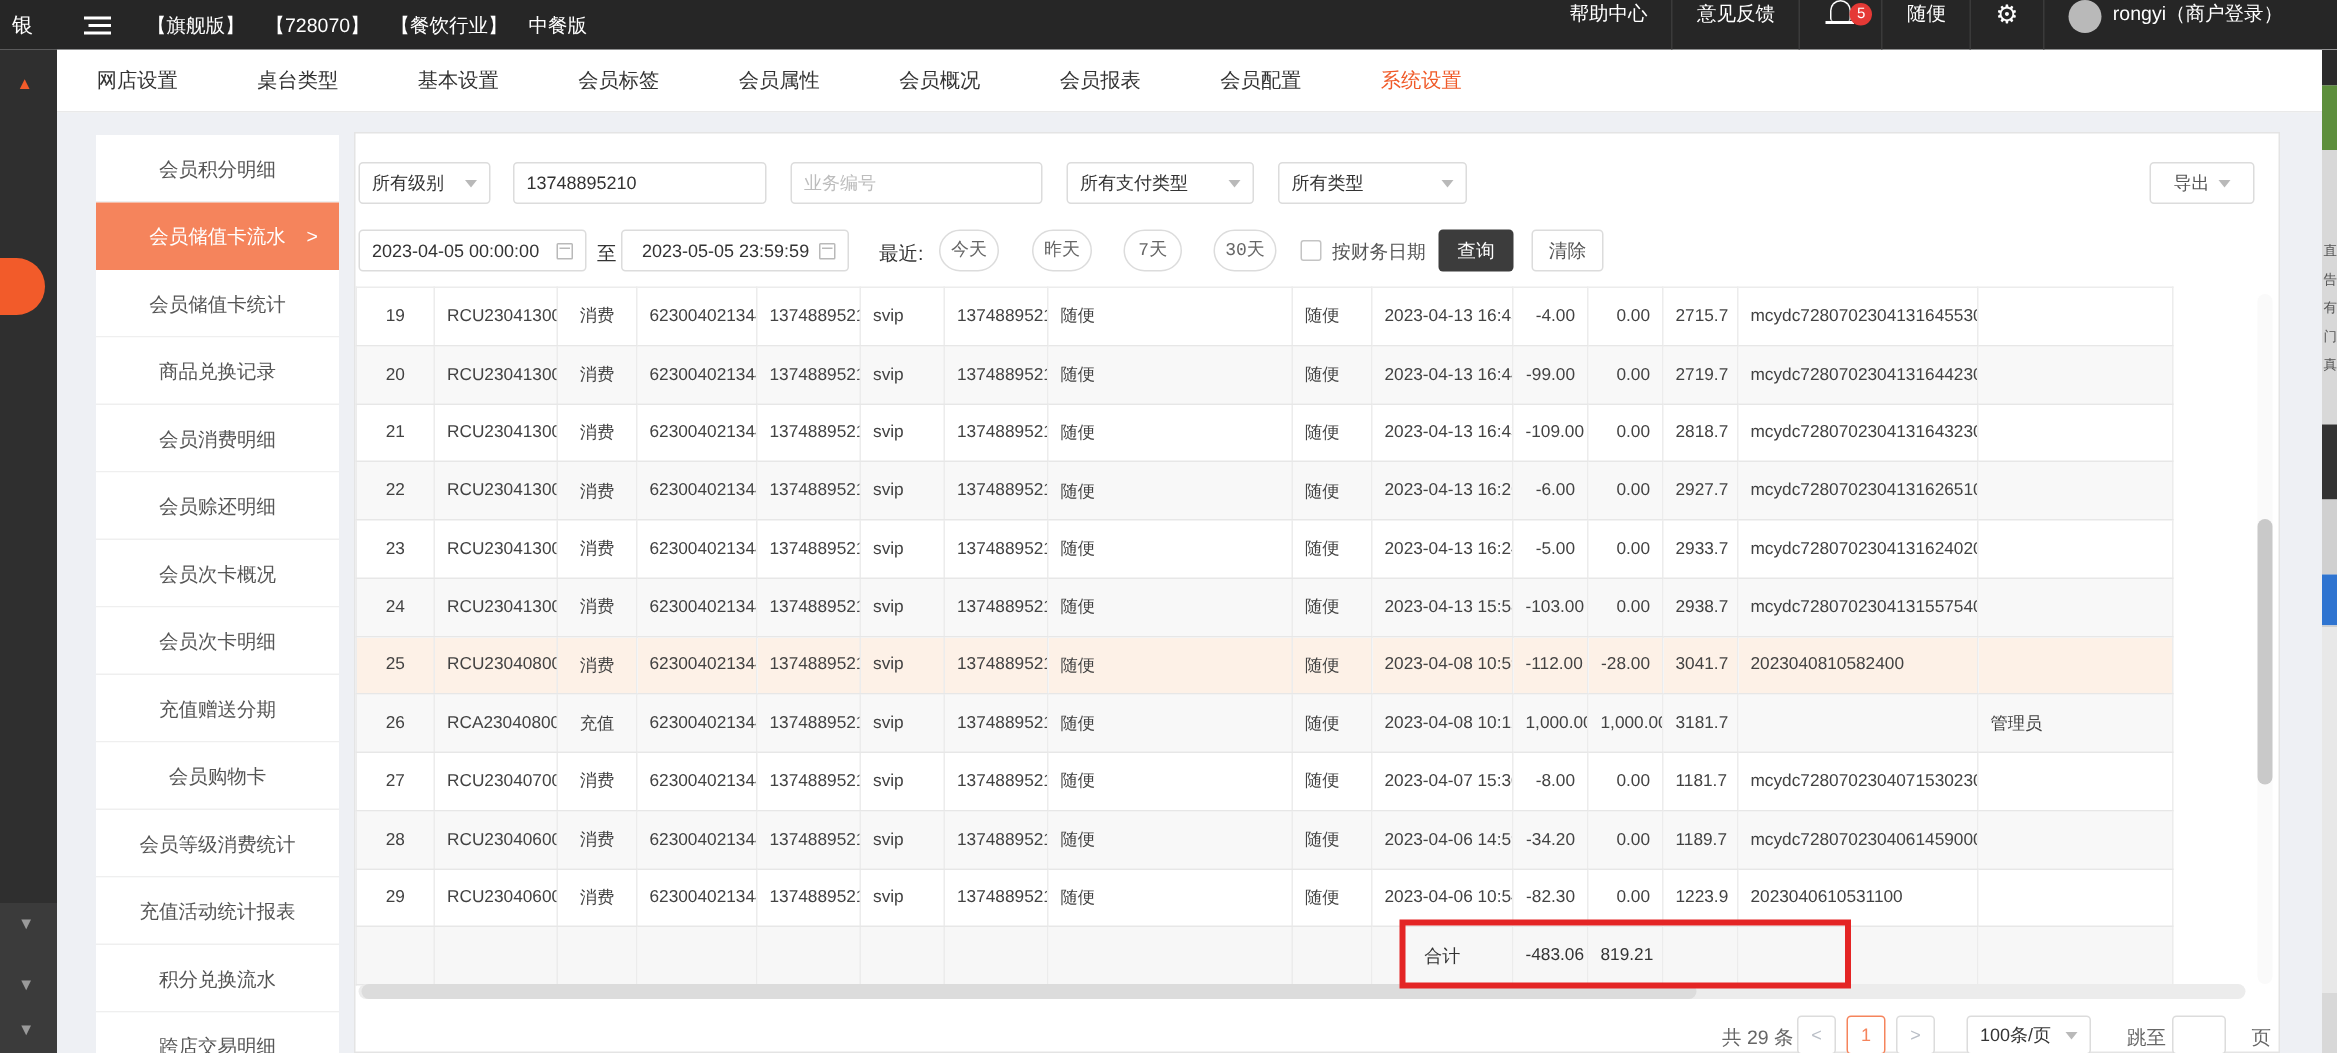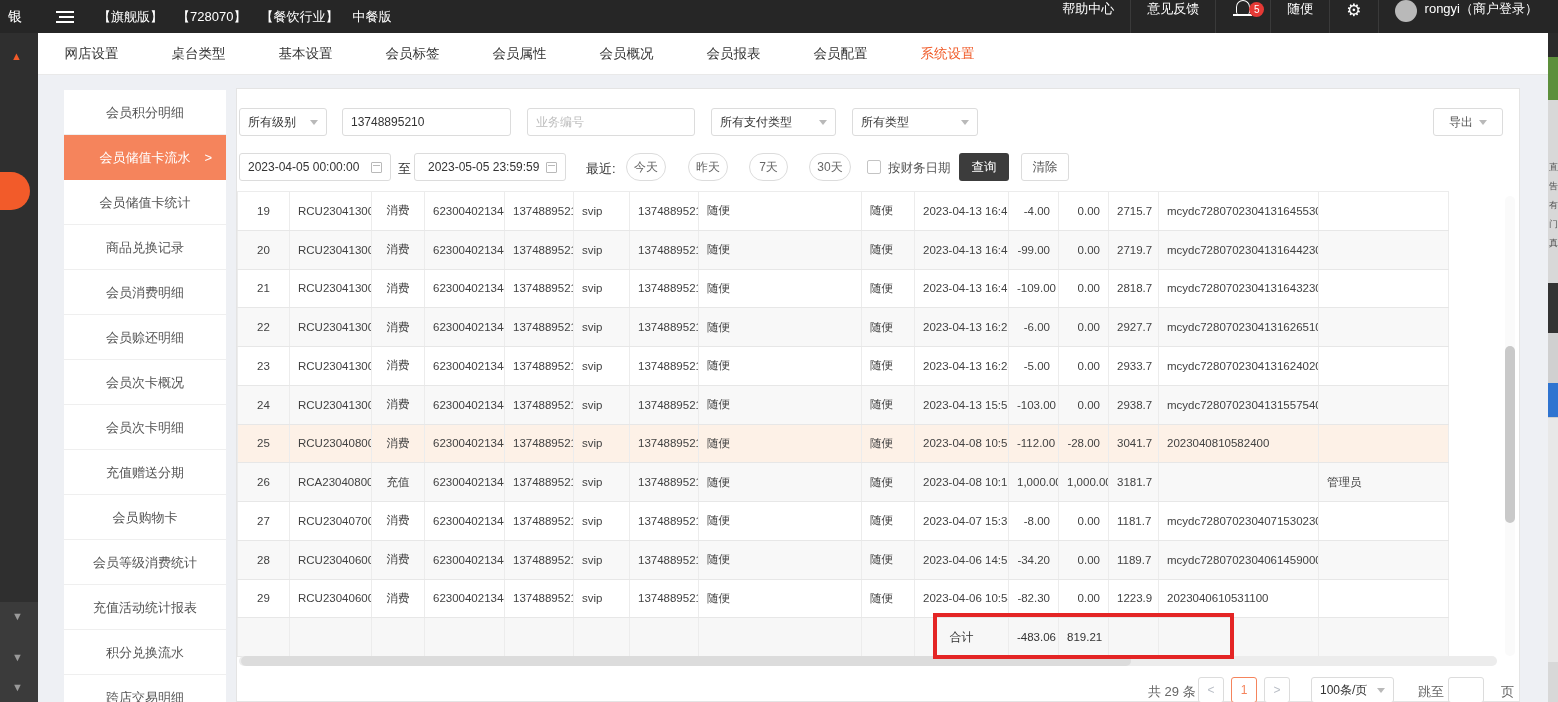--- a/index.html
+++ b/index.html
@@ -56,21 +56,21 @@
   .caret { width:0; height:0; border-left:4px solid transparent; border-right:4px solid transparent;
     border-top:5px solid #b9b9b9; margin-left:6px; }
   .inp { padding:0 8px; }
   .inp input { border:none; outline:none; width:100%; font-size:12px; color:#333;
     font-family:"Liberation Sans","DejaVu Sans",sans-serif; background:transparent; }
   .inp input::placeholder { color:#bdbdbd; }
   .cal { width:11px; height:11px; border:1px solid #b9b9b9; border-radius:1px; position:relative; margin-left:auto; }
   .cal::before { content:""; position:absolute; left:1px; right:1px; top:2px; height:1px; background:#b9b9b9; }
   .lbl { position:absolute; font-size:13px; color:#333; }
   .pill { position:absolute; height:28px; border:1px solid #dcdcdc; border-radius:14px; background:#fff;
-    font-size:12px; color:#666; text-align:center; line-height:26px; cursor:pointer; }
+    font-size:12px; color:#666; text-align:center; line-height:26px; cursor:pointer;font-family:Liberation Mono, monospace; }
   .chk { position:absolute; width:14px; height:14px; border:1px solid #c4c4c4; border-radius:2px; background:#fff; cursor:pointer; }
   .btn-dark { position:absolute; height:28px; background:#3c3c3c; color:#fff; font-size:12.5px;
     border:none; border-radius:3px; text-align:center; line-height:28px; cursor:pointer; }
   .btn-plain { position:absolute; height:28px; background:#fff; color:#555; font-size:12.5px;
     border:1px solid #dcdcdc; border-radius:3px; text-align:center; line-height:26px; cursor:pointer; }
 
   
   table.grid { position:absolute; left:0; top:102px; width:1211px; border-collapse:collapse; table-layout:fixed; }
   table.grid td { height:38.75px; border-right:1px solid #ececec; border-bottom:1px solid #e7e7e7;
     font-size:11.5px; color:#424242; padding:0 8px; white-space:nowrap; overflow:hidden; }
@@ -128,21 +128,21 @@
     <div class="tb-item" style="padding:0 20px">
       <span class="bell"></span>
       <span class="badge">5</span>
     </div>
     <div class="tb-item">
       <span>随便</span>
       </div>
     <div class="tb-item">
       <span class="gear">⚙</span>
       </div>
-    <div class="tb-item" style="padding-right:20px">
+    <div class="tb-item" style="padding-right:36px">
       <span class="avatar"></span>
       <span>rongyi（商户登录）</span>
     </div>
   </div>
 </div>
 
 <div class="abs leftrail">
   <span class="rail-up">▲</span>
   <span class="rail-handle"></span>
   <div class="rail-bottom"></div>

